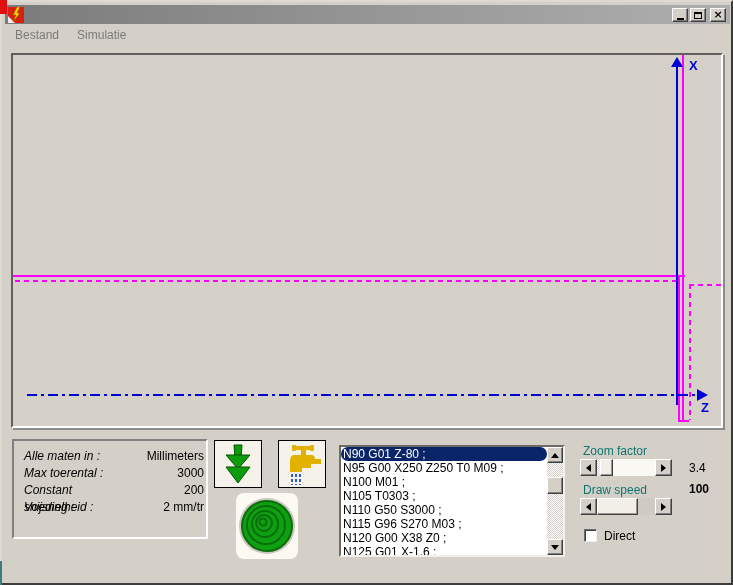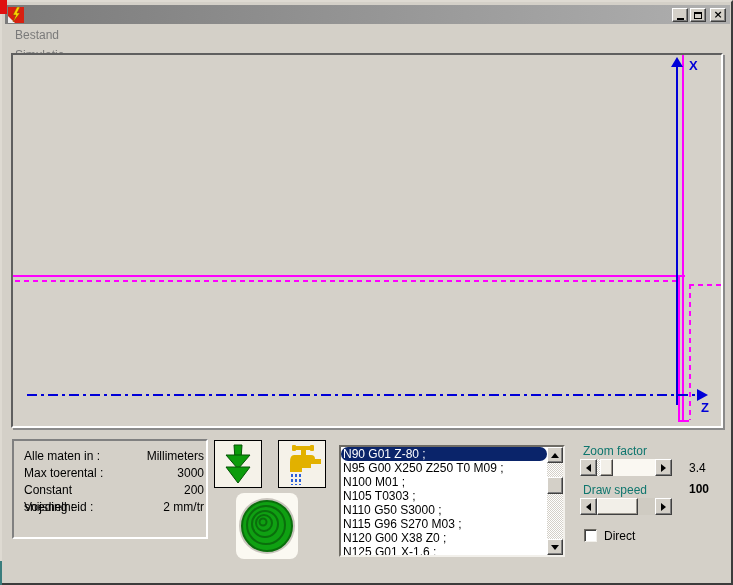--- a/index.html
+++ b/index.html
@@ -31,21 +31,21 @@
     border-right:1px solid #404040; border-bottom:1px solid #404040;
     box-shadow:inset -1px -1px 0 #808080;
     display:flex; align-items:center; justify-content:center;
   }
   .winbtn.gap { margin-left:2px; }
   .glyph-min { width:7px; height:2px; background:#000; margin-top:7px; }
   .glyph-max { width:8px; height:7px; border:1px solid #000; border-top:2px solid #000; }
   .glyph-close { font-size:11px; font-weight:bold; color:#000; line-height:10px; font-family:"DejaVu Sans",sans-serif; }
 
   
-  .menubar { position:absolute; left:4px; top:24px; width:724px; height:18px; display:flex; gap:2px; padding-left:7px;flex-direction:column; }
+  .menubar { position:absolute; left:4px; top:24px; width:724px; height:18px; display:flex; gap:14px; padding-left:7px; }
   .menu-item { font-size:12px; color:#7A7A7A; padding:2px 2px; }
 
   
   .canvas {
     position:absolute; left:9px; top:51px; width:712px; height:375px;
     background:#D5D1C9;
     border-top:2px solid #5F5F5F; border-left:2px solid #5F5F5F;
     border-right:2px solid #FFFFFF; border-bottom:2px solid #FFFFFF;
     box-shadow:2px 2px 0 #8A8A8A;
     overflow:hidden;
@@ -74,21 +74,21 @@
   .axis-label.z { left:688px; top:345px; }
 
   
   .infobox {
     position:absolute; left:10px; top:437px; width:196px; height:100px;
     border-top:2px solid #808080; border-left:2px solid #808080;
     border-right:2px solid #FFFFFF; border-bottom:2px solid #FFFFFF;
     padding:7px 0 0 10px; font-size:12px; color:#000;
   }
   .info-row { display:flex; height:17px; line-height:17px; }
-  .info-label { width:108px; }
+  .info-label { width:108px;font-style:italic; }
   .info-value { width:72px; text-align:right; }
 
   
   .imgbtn {
     position:absolute; width:48px; height:48px; background:#F5F2E9;
     border:1px solid #000; display:flex; align-items:center; justify-content:center;
   }
   .btn-arrow  { left:212px; top:438px; }
   .btn-faucet { left:276px; top:438px; }
   .tool-tile  {

